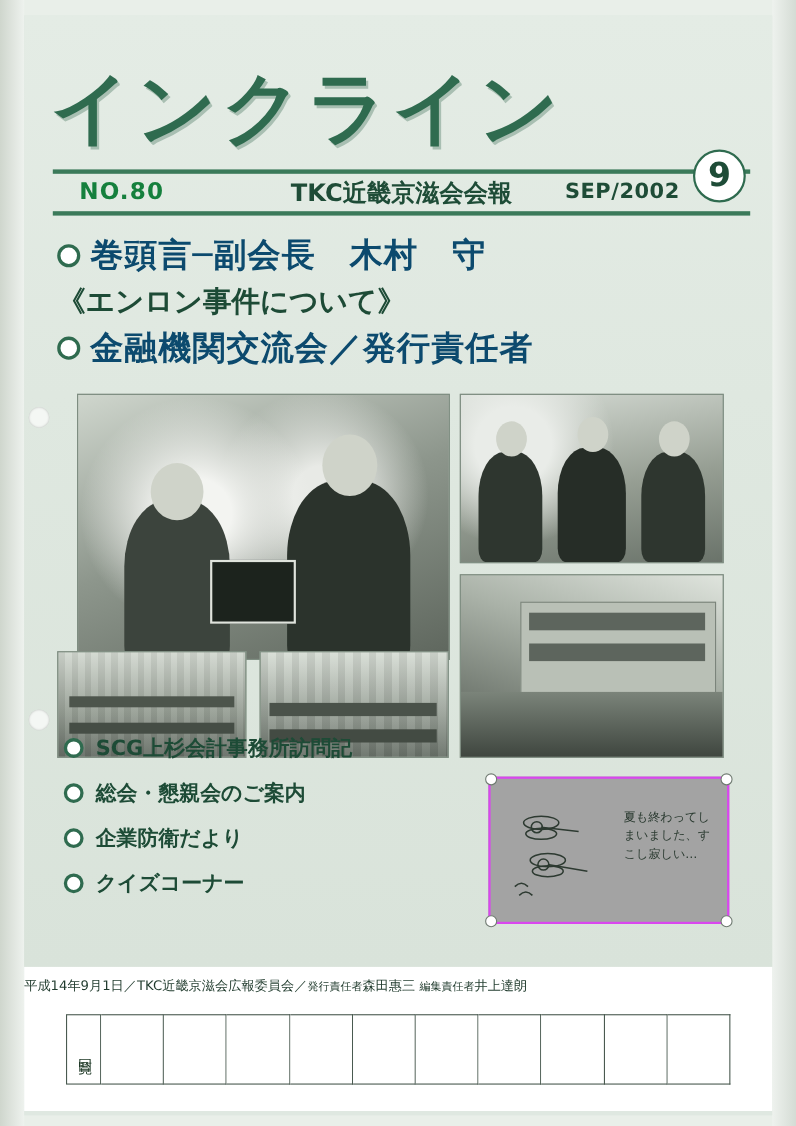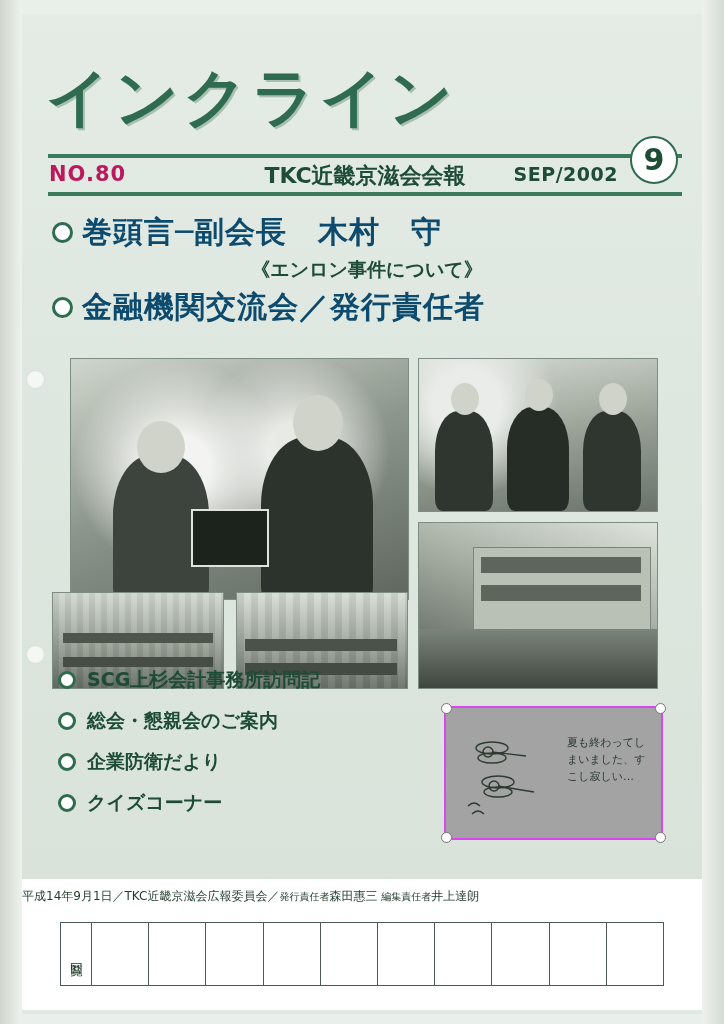--- a/index.html
+++ b/index.html
@@ -39,39 +39,39 @@
     box-shadow:inset 0 0 2px rgba(0,0,0,.25);
   }
   .hole.h1{left:26px;top:370px;}
   .hole.h2{left:26px;top:645px;}
 
   
   .masthead{
     position:absolute;left:46px;top:42px;width:636px;height:115px;
     color:#2f6b4f;
     font-weight:bold;
-    font-size:63px;
+    font-size:72px;
     line-height:112px;
     letter-spacing:4px;
     white-space:nowrap;
     font-family:"DejaVu Sans", sans-serif;
     text-shadow:2px 2px 0 rgba(60,110,85,.35);
   }
   .issuebar{
     position:absolute;left:48px;top:160px;width:634px;height:34px;
   }
   .issuebar .rule-top{
     position:absolute;left:0;top:-6px;width:634px;height:4px;background:#3b7a5a;
   }
   .issuebar .rule-bot{
     position:absolute;left:0;top:32px;width:634px;height:4px;background:#3b7a5a;
   }
   .issue-no{
-    position:absolute;left:1px;top:2px;
-    font-size:21px;font-weight:bold;color:#be185d;letter-spacing:1px;
+    position:absolute;left:24px;top:2px;
+    font-size:21px;font-weight:bold;color:#15803d;letter-spacing:1px;
     font-family:"DejaVu Sans", sans-serif;
   }
   .issue-title{
     position:absolute;left:0;top:1px;width:634px;text-align:center;
     font-size:22px;font-weight:bold;color:#1e4c37;
     font-family:"DejaVu Sans", sans-serif;
   }
   .issue-date{
     position:absolute;right:64px;top:3px;
     font-size:19px;font-weight:bold;color:#1e4c37;letter-spacing:0.5px;
@@ -94,22 +94,22 @@
   .bullet{
     width:15px;height:15px;border-radius:50%;
     border:3px solid #2f6b4f;background:#ffffff;
     margin-right:9px;flex:0 0 auto;
   }
   .hl-main{
     font-size:30px;font-weight:bold;color:#0c4a6e;letter-spacing:1px;
     font-family:"DejaVu Sans", sans-serif;white-space:nowrap;
   }
   .hl-sub{
-    font-size:19px;font-weight:bold;color:#1d4b36;
-    font-family:"DejaVu Sans", sans-serif;margin-bottom:4px;text-align:center;
+    font-size:26px;font-weight:bold;color:#1d4b36;
+    font-family:"DejaVu Sans", sans-serif;margin-bottom:4px;
   }
 
   
   .photo{position:absolute;background:#9aa79c;overflow:hidden;border:1px solid #7e8d81;}
   .p-main{left:70px;top:358px;width:337px;height:240px;}
   .p-tr{left:418px;top:358px;width:238px;height:152px;}
   .p-br{left:418px;top:522px;width:238px;height:165px;}
   .p-bl1{left:52px;top:592px;width:170px;height:95px;}
   .p-bl2{left:236px;top:592px;width:170px;height:95px;}
 

